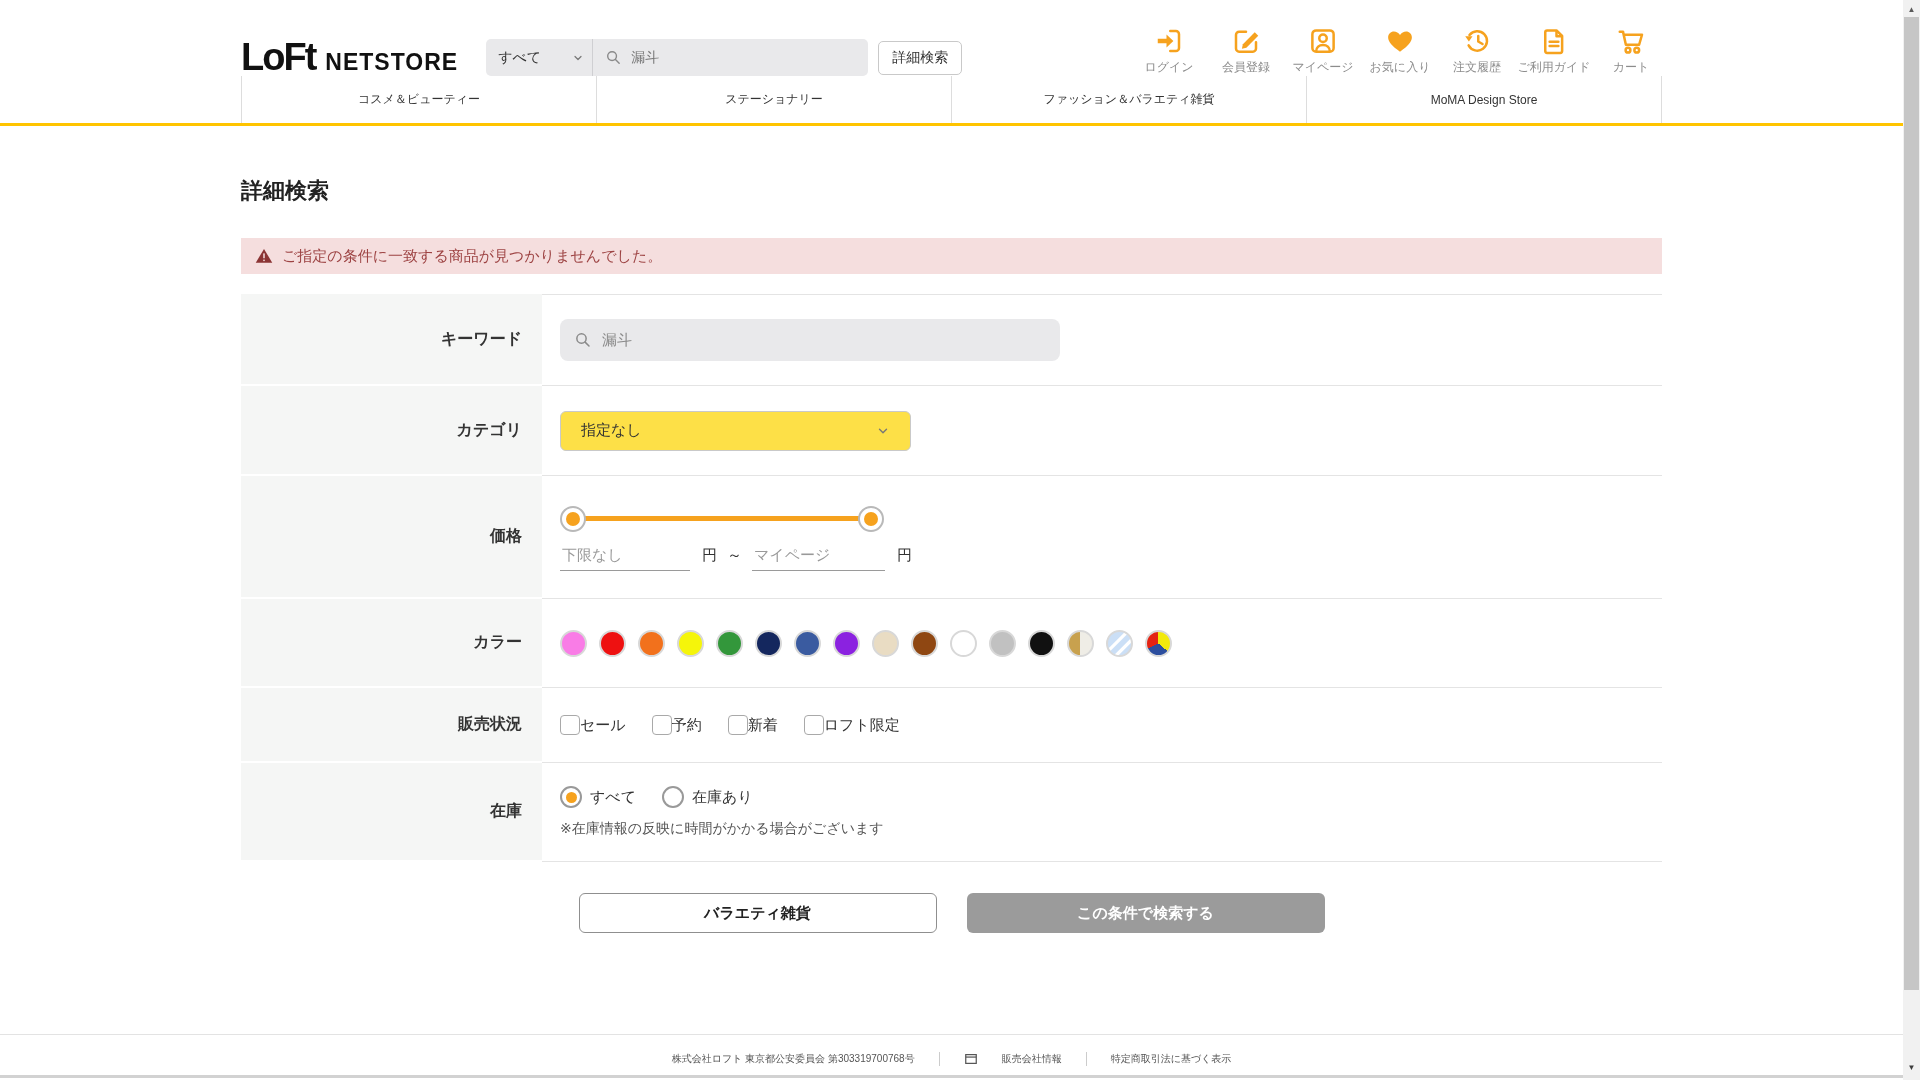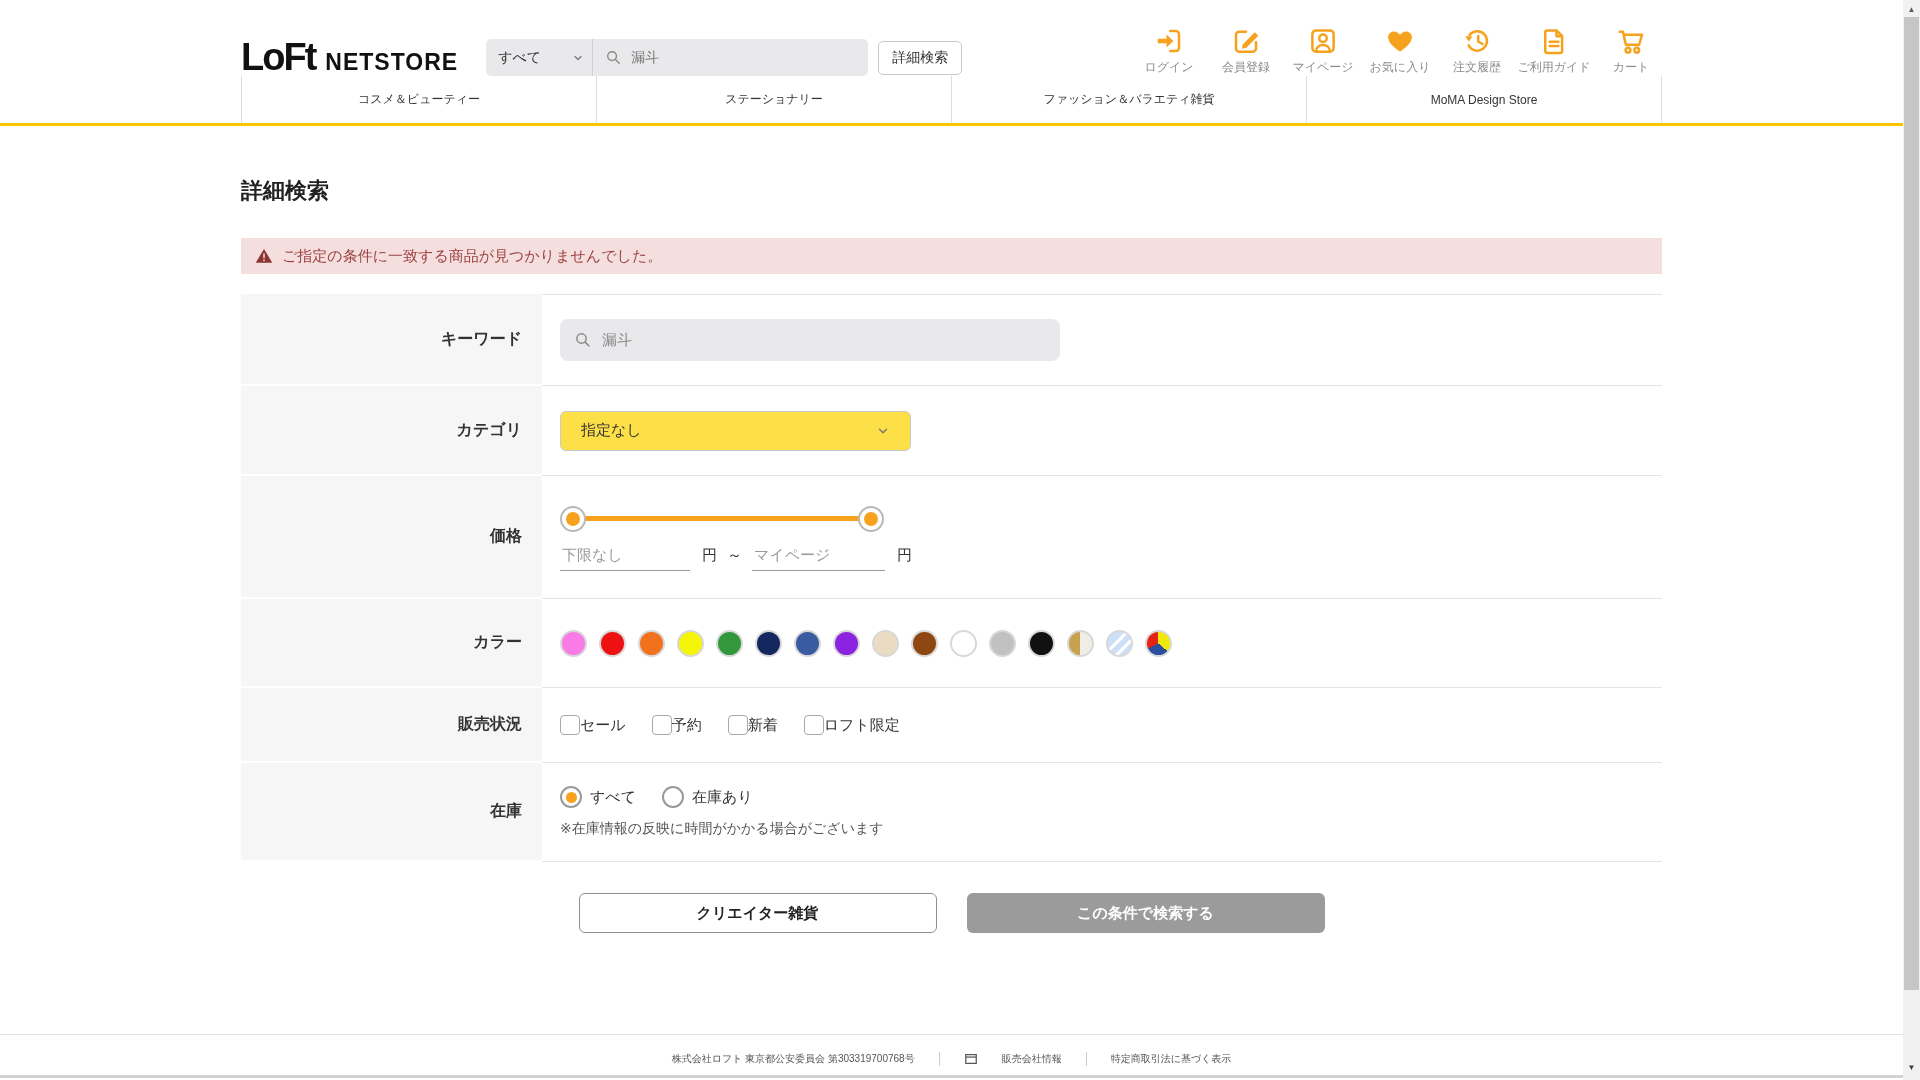--- a/index.html
+++ b/index.html
@@ -310,21 +310,21 @@
               <span>在庫あり</span>
             </label>
           </div>
           <div class="stock-note">※在庫情報の反映に時間がかかる場合がございます</div>
         </div>
       </div>
 
     </div>
 
     <div class="actions">
-      <button class="btn btn-clear">クリエイター雑貨</button>
+      <button class="btn btn-clear">バラエティ雑貨</button>
       <button class="btn btn-submit">この条件で検索する</button>
     </div>
   </div>
 
   <div class="footer">
     <div class="footer-inner">
       <span>株式会社ロフト 東京都公安委員会 第303319700768号</span>
       <span class="fsep"></span>
       <span class="flink">
         <svg width="14" height="14" viewBox="0 0 16 16">

